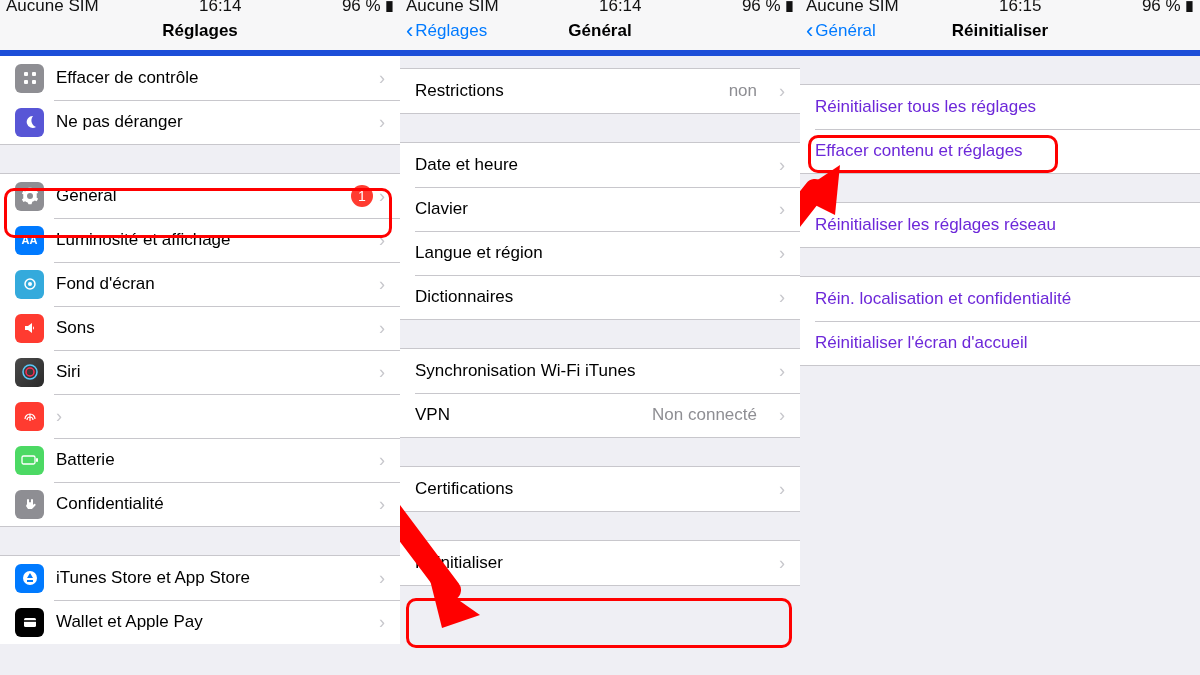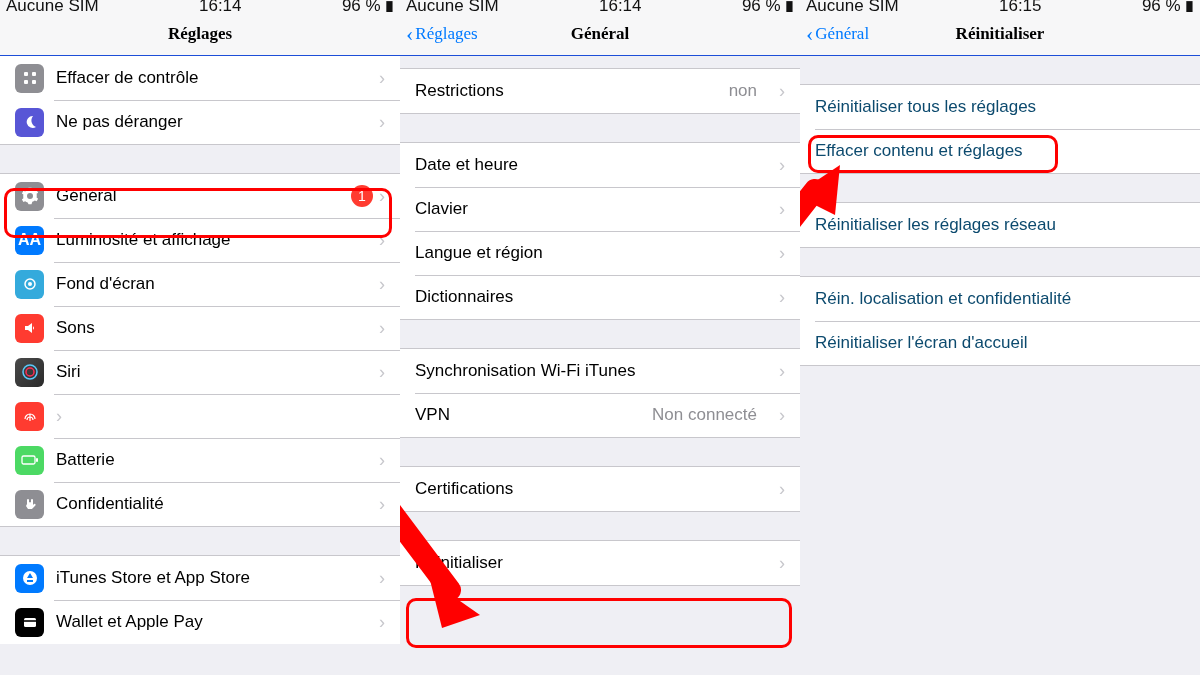--- a/index.html
+++ b/index.html
@@ -27,26 +27,25 @@
     align-items: center;
     font-size: 17px;
     padding: 0 6px;
     background: #f7f7f8;
     color: #111;
   }
   .status-left, .status-right { display:flex; align-items:center; gap:4px;}
   .nav-bar {
     height: 44px;
     background: #f7f7f8;
-    border-bottom: 1px solid #1d4ed8;
+    border-bottom: 6px solid #1d4ed8;
     display: flex;
     align-items: center;
     justify-content: center;
     position: relative;
-    font-family: Liberation Serif, serif;
   }
   .nav-title {
     font-size: 17px;
     font-weight: 600;
   }
   .nav-back {
     position: absolute;
     left: 6px;
     display: flex;
     align-items: center;
@@ -82,21 +81,21 @@
   .row .icon {
     width: 29px; height: 29px;
     border-radius: 6px;
     margin-right: 12px;
     display: flex; align-items:center; justify-content:center;
     flex: none;
     color:#fff;
     font-size:16px;
   }
   .row .label { flex:1; font-size:17px; color:#000; }
-  .row .label.blue { color:#0c4a6e; }
+  .row .label.blue { color:#6d28d9; }
   .row .detail { font-size:17px; color:#8e8e93; margin-right:22px;}
   .row .chevron { color:#c7c7cc; font-size:18px; }
   .badge {
     background:#ff3b30; color:#fff;
     min-width:22px; height:22px; border-radius:11px;
     display:flex; align-items:center; justify-content:center;
     font-size:14px; padding:0 6px; margin-right:6px;
   }
   .gap { height:28px; background:#efeff4; }
   .gap-sm { height:12px; background:#efeff4; }
@@ -178,21 +177,21 @@
       <div class="icon bg-gray">
         <svg width="18" height="18" viewBox="0 0 24 24">
             <path fill="#fff" d="M12 8a4 4 0 1 0 0 8 4 4 0 0 0 0-8zm9 4a9 9 0 0 1-.2 1.9l2 1.6-2 3.4-2.4-1a9 9 0 0 1-3.3 1.9L14 23h-4l-1.1-2.2a9 9 0 0 1-3.3-1.9l-2.4 1-2-3.4 2-1.6A9 9 0 0 1 3 12a9 9 0 0 1 .2-1.9l-2-1.6 2-3.4 2.4 1A9 9 0 0 1 8.9 3.2L10 1h4l1.1 2.2a9 9 0 0 1 3.3 1.9l2.4-1 2 3.4-2 1.6A9 9 0 0 1 21 12z"></path>
           </svg>
       </div>
       <span class="label">Général</span>
       <span class="badge">1</span>
       <span class="chevron">›</span>
     </div>
     <div class="row with-icon">
-      <div class="icon bg-blue" style="font-size:16px;font-weight:700;">AA</div>
+      <div class="icon bg-blue" style="font-size:11px;font-weight:700;">AA</div>
       <span class="label">Luminosité et affichage</span>
       <span class="chevron">›</span>
     </div>
     <div class="row with-icon">
       <div class="icon bg-cyan">
         <svg width="16" height="16" viewBox="0 0 16 16">
             <circle cx="8" cy="8" r="5" fill="none" stroke="#fff" stroke-width="1.5"></circle>
             <circle cx="8" cy="8" r="2" fill="#fff"></circle>
           </svg>
       </div>

